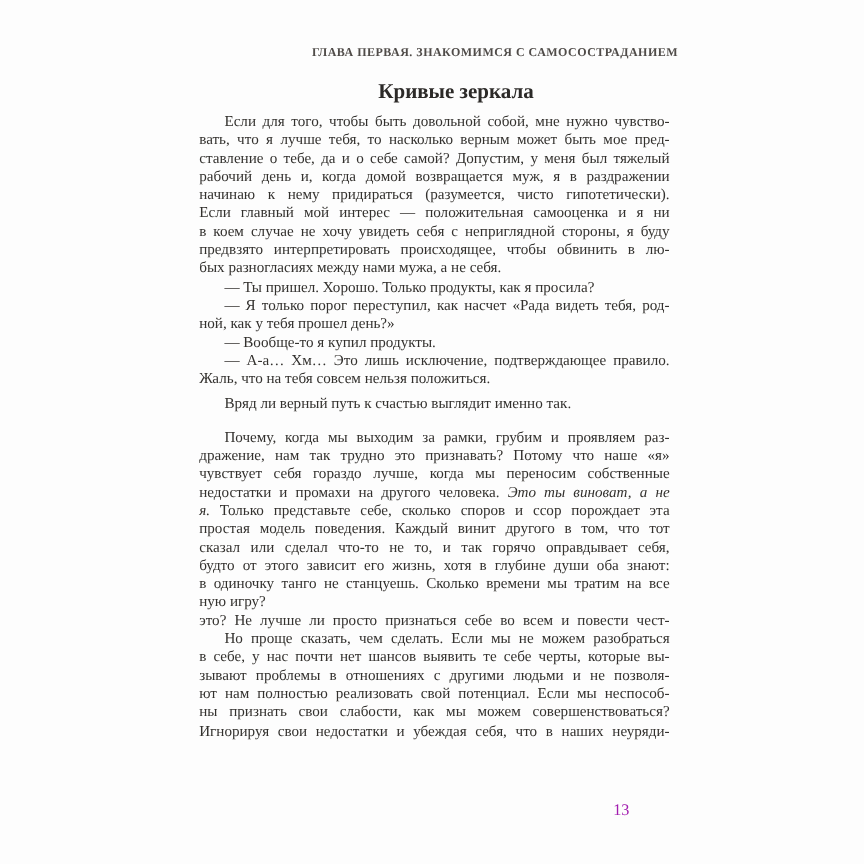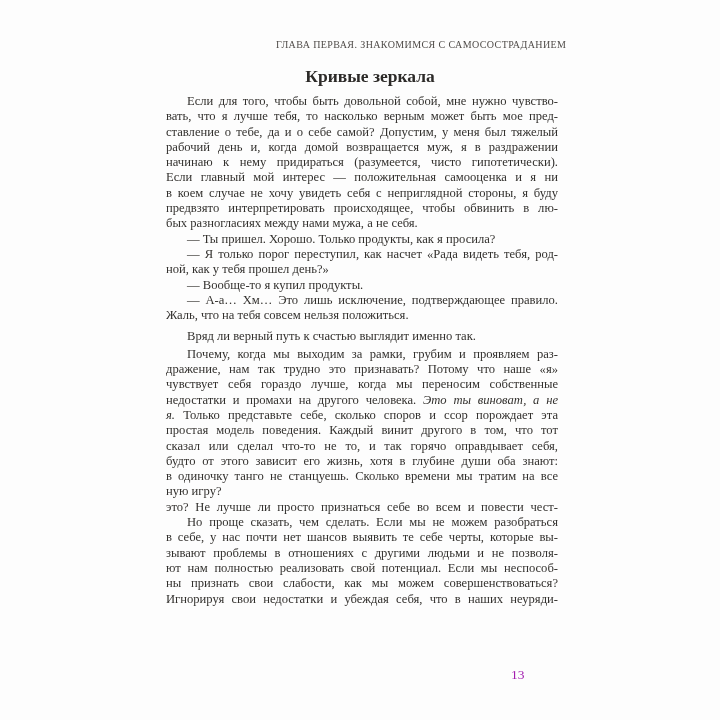--- a/index.html
+++ b/index.html
@@ -12,47 +12,48 @@
     width: 720px;
     height: 720px;
     background: #fdfdfd;
     font-family: "Liberation Serif", serif;
     color: #33312e;
     overflow: hidden;
   }
   .running-header {
     position: absolute;
     top: 39px;
-    left: 276px;
+    left: 260px;
     font-size: 10px;
     letter-spacing: 0.4px;
     color: #504c49;
     white-space: nowrap;
+    font-weight: bold;
   }
   .chapter-title {
     position: absolute;
     top: 66px;
-    left: 174px;
+    left: 184px;
     width: 392px;
     margin: 0;
     text-align: center;
     font-size: 17.5px;
     font-weight: bold;
     color: #2c2a28;
   }
   .body-text {
     position: absolute;
     top: 94px;
     left: 166px;
     width: 392px;
     font-size: 12.6px;
     line-height: 15.3px;
   }
   .para { margin: 0; }
-  .para.space-before { margin-top: 6px; margin-bottom: 2px; }
+  .para.space-before { margin-top: 6px; margin-bottom: 12px; }
   .line {
     text-align: justify;
     text-align-last: justify;
   }
   .line.last { text-align-last: left; }
   .line.indent { text-indent: 21px; }
   .it { font-style: italic; }
   .page-number {
     position: absolute;
     top: 667px;

